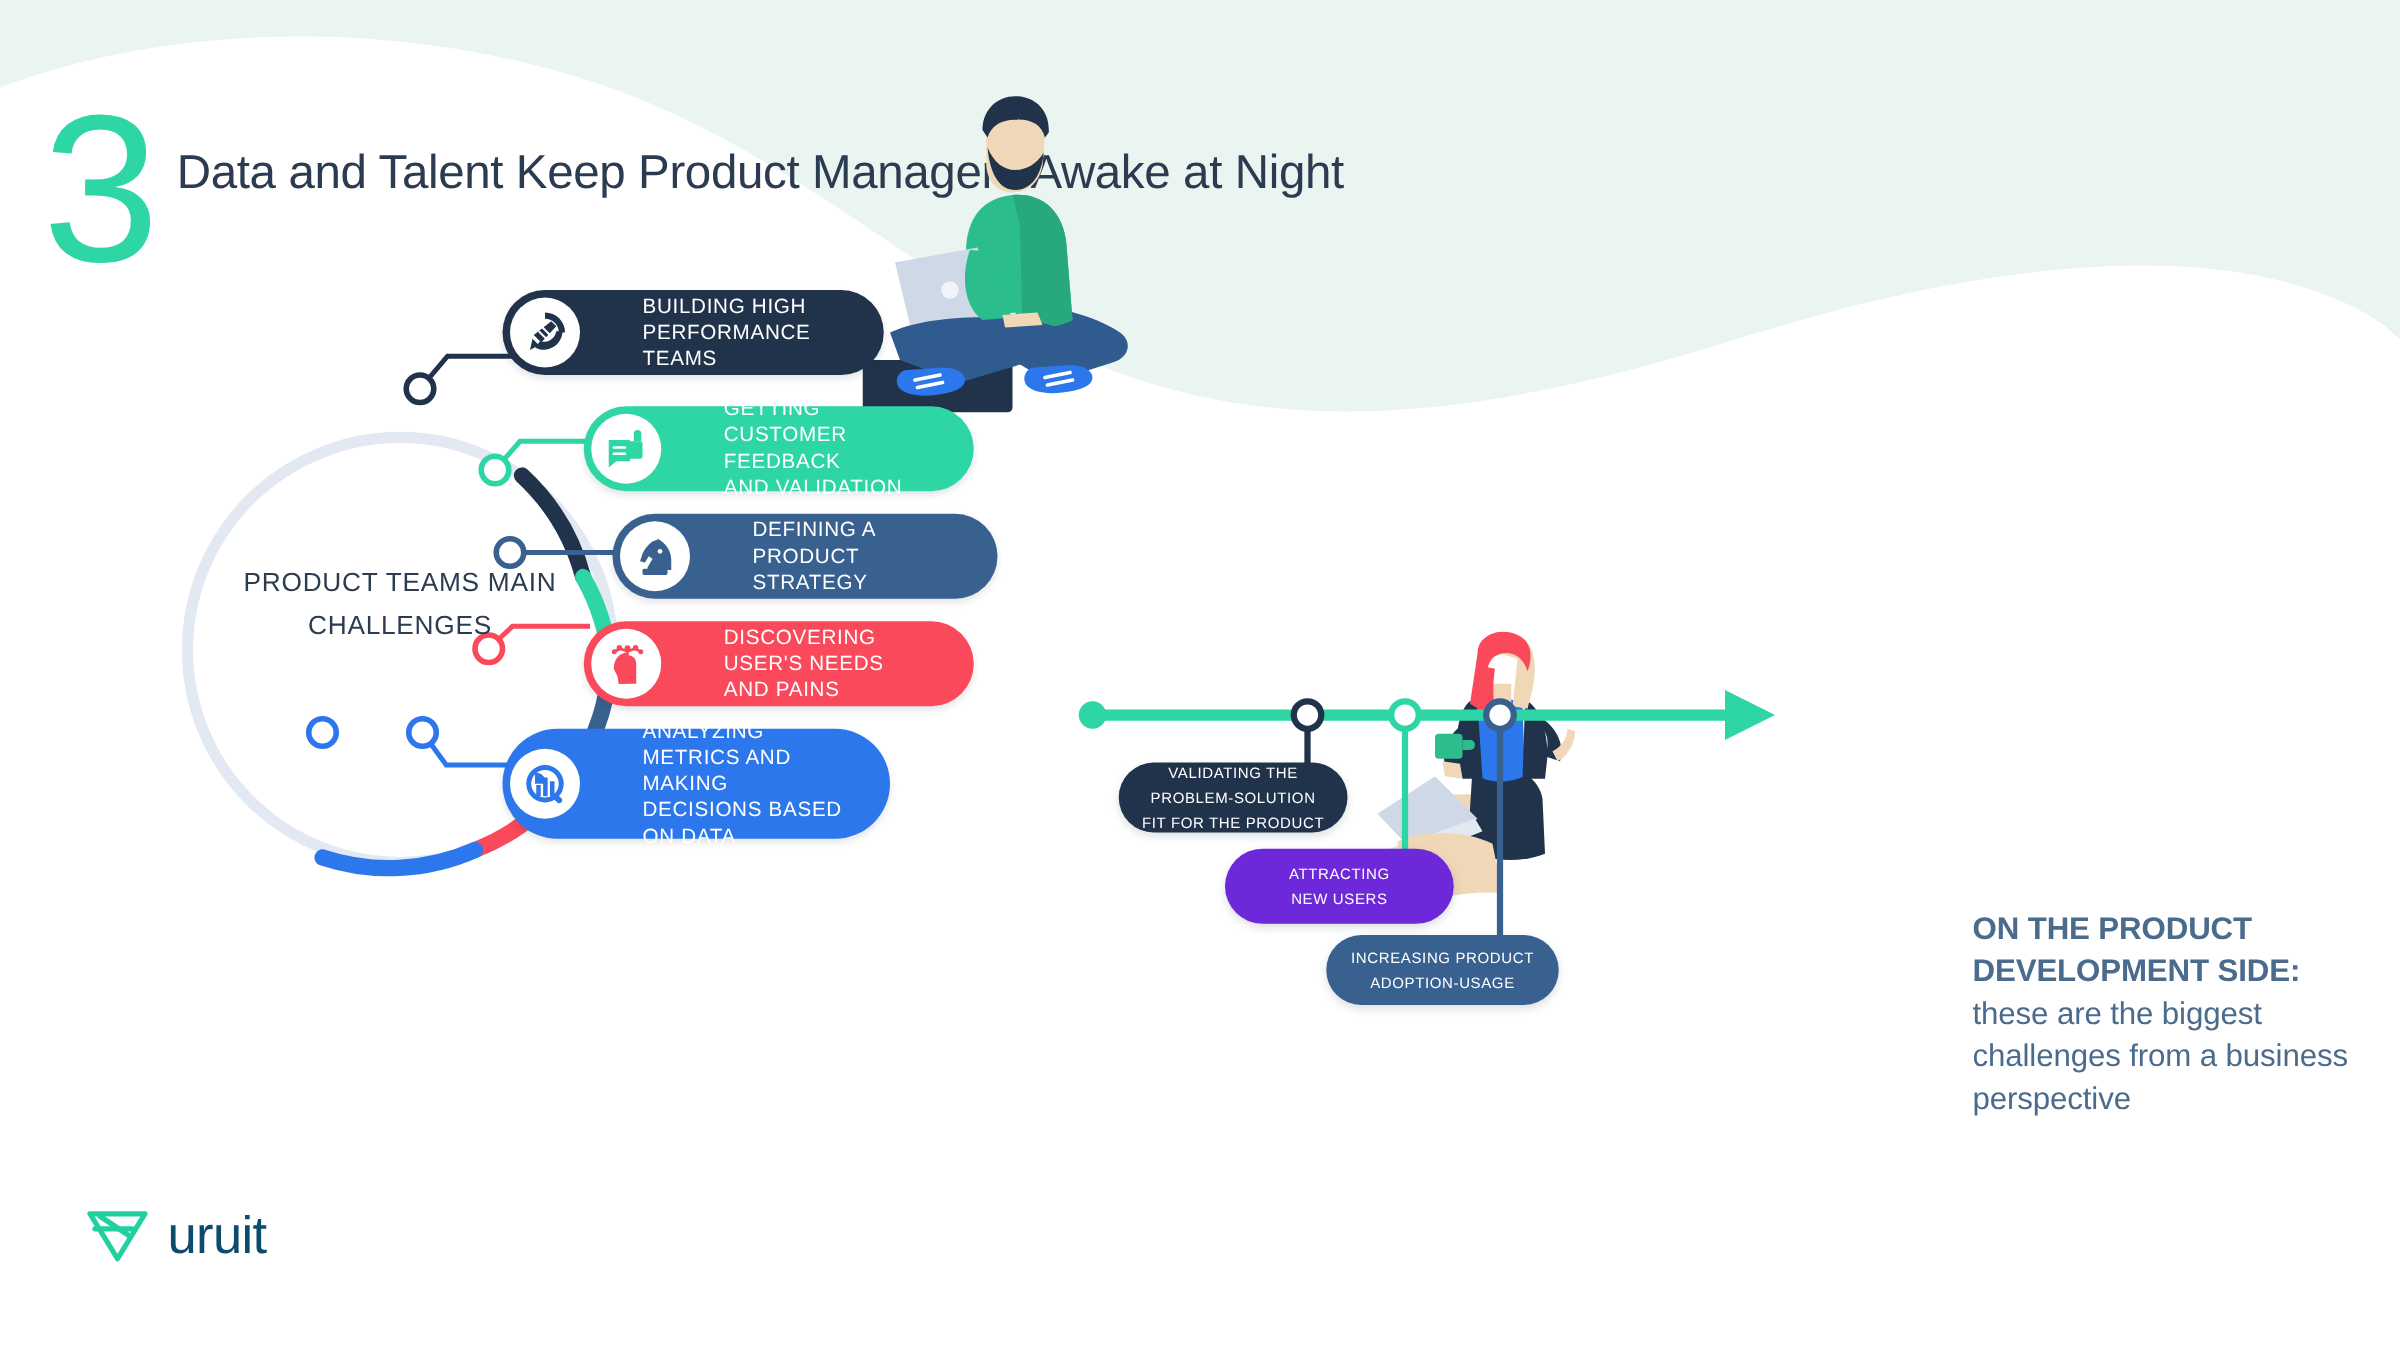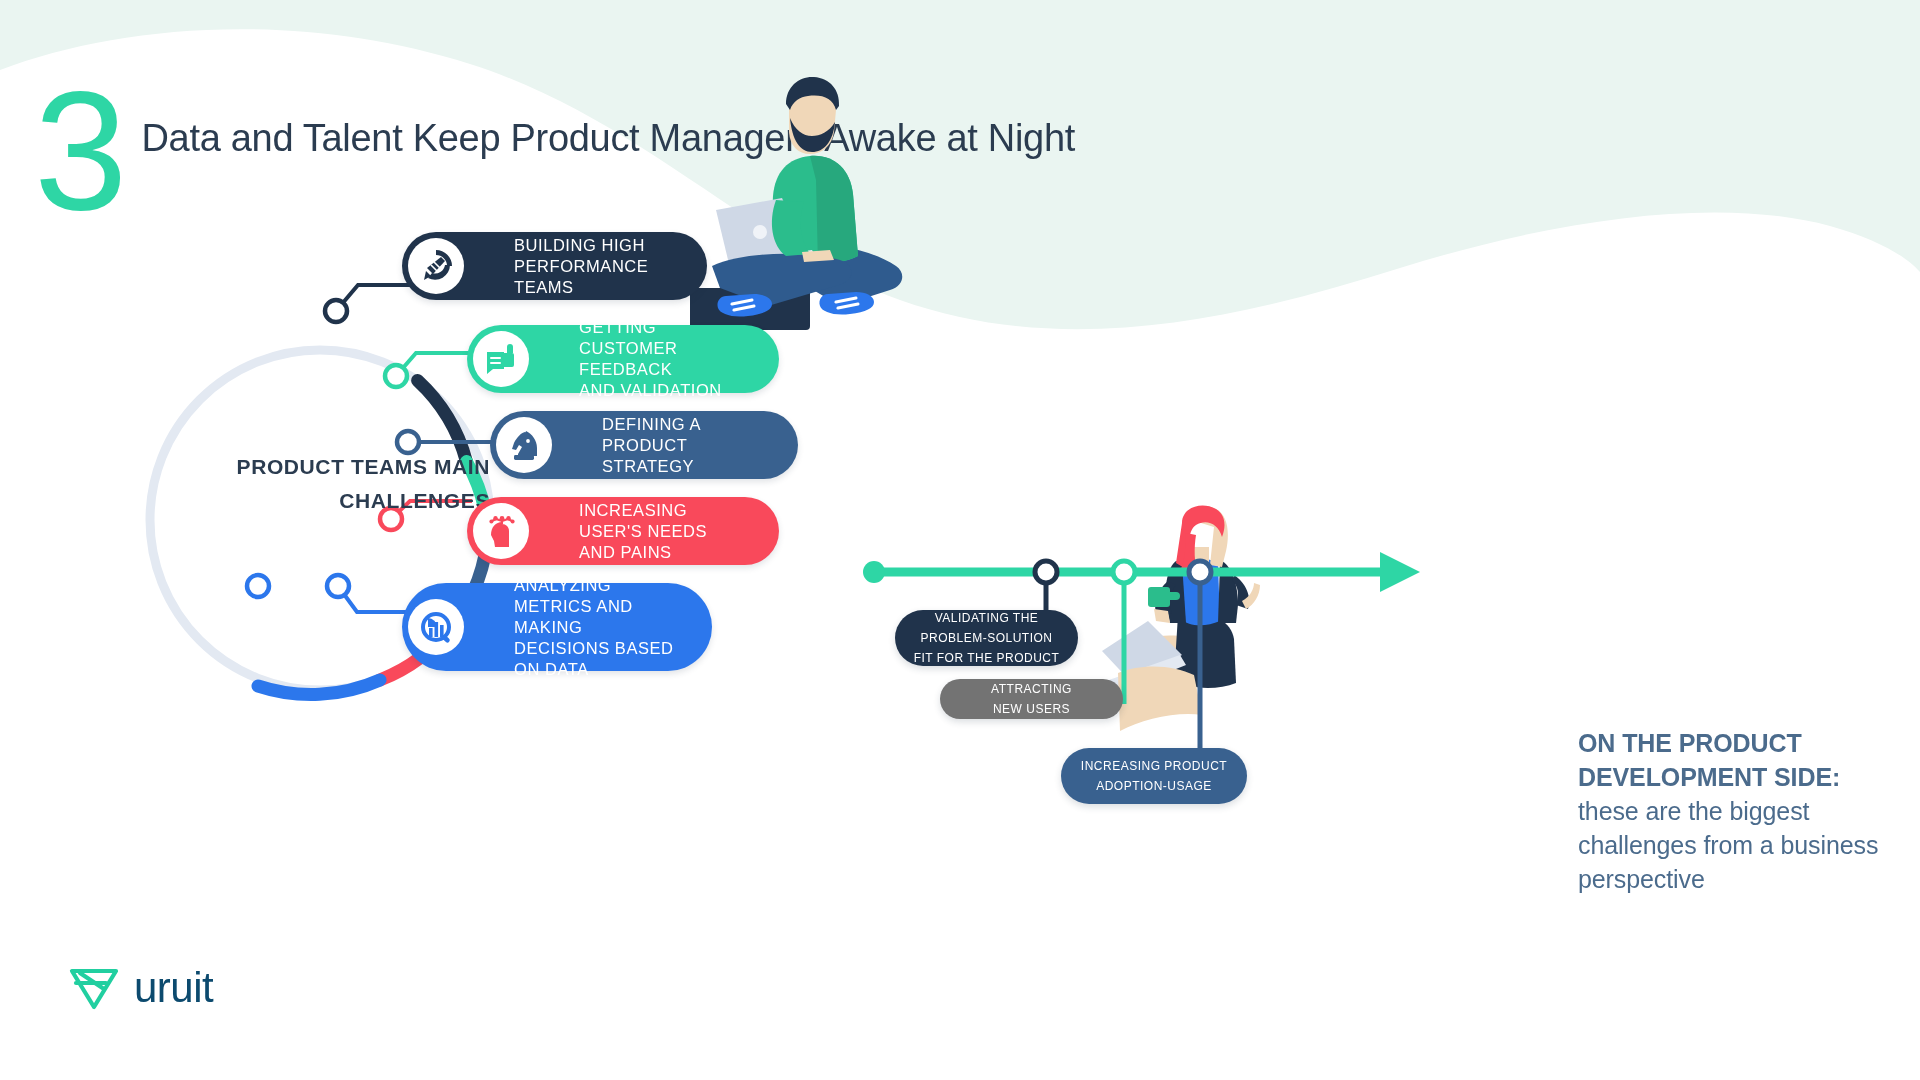--- a/index.html
+++ b/index.html
@@ -21,22 +21,22 @@
   }
   .headline{
     font-size:38px;line-height:45px;color:#2b3c50;font-weight:400;
     letter-spacing:-0.3px;margin-top:18px;
   }
 
   
   .diagram{position:absolute;left:110px;top:320px;width:860px;height:520px;}
   .diagram svg{position:absolute;left:0;top:0;overflow:visible;}
   .center-label{
-    position:absolute;left:40px;top:130px;width:340px;text-align:right;
-    font-size:21px;line-height:34px;font-weight:700;color:#2b3c50;letter-spacing:.6px;
+    position:absolute;left:40px;top:130px;width:340px;text-align:center;
+    font-size:21px;line-height:34px;font-weight:400;color:#2b3c50;letter-spacing:.6px;
   }
 
   
   .pill{
     position:absolute;display:flex;align-items:center;border-radius:60px;
     box-shadow:0 3px 6px rgba(30,50,70,.13);
     color:#ffffff;
     gap:32px;
   }
   .pill .ico{
@@ -59,21 +59,21 @@
   
   .timeline{position:absolute;left:860px;top:520px;width:1060px;height:400px;}
   .timeline svg{position:absolute;left:0;top:0;overflow:visible;}
 
   .tbox{
     position:absolute;border-radius:42px;display:flex;align-items:center;justify-content:center;
     text-align:center;color:#ffffff;box-shadow:0 3px 7px rgba(30,50,70,.16);
     font-size:12px;line-height:20px;font-weight:500;letter-spacing:.5px;white-space:pre-line;
   }
   #tbox-0{left:895px;top:610px;width:183px;height:56px;background:#20334b;}
-  #tbox-1{left:940px;top:679px;width:183px;height:40px;background:#737373;}
+  #tbox-1{left:980px;top:679px;width:183px;height:60px;background:#6d28d9;}
   #tbox-2{left:1061px;top:748px;width:186px;height:56px;background:#39618f;}
 
   
   .right-text{
     position:absolute;left:1578px;top:690px;width:310px;
     font-size:25px;line-height:34px;color:#4b6b8c;font-weight:400;letter-spacing:-.1px;margin-top:36px;
   }
   .right-text b{font-weight:700;color:#4b6b8c;}
 
   
@@ -226,21 +226,21 @@
         </g>
         <g fill="#f9495b">
           <circle cx="21" cy="7.5" r="2.4"></circle>
             <circle cx="14.5" cy="7.2" r="2.2"></circle>
           <circle cx="27.5" cy="7.2" r="2.2"></circle>
             <circle cx="10.4" cy="10.4" r="2"></circle>
           <circle cx="31.6" cy="10.4" r="2"></circle>
         </g>
       </svg>
     </span>
-    <span class="txt">INCREASING USER'S NEEDS
+    <span class="txt">DISCOVERING USER'S NEEDS
 AND PAINS</span>
   </div>
 
   <div class="pill" id="pill-4">
     <span class="ico">
       <svg width="40" height="40" viewBox="0 0 40 40">
         <path d="M20 5 a15 15 0 1 0 0 30 a15 15 0 1 0 0 -30 z m0 4 a11 11 0 1 1 0 22 a11 11 0 1 1 0 -22z" fill="#2c77ec"></path>
         <rect x="28" y="27" width="9" height="4.6" rx="2.3" transform="rotate(42 28 27)" fill="#2c77ec"></rect>
         <g fill="#2c77ec">
           <rect x="13" y="21" width="3.6" height="9"></rect>

